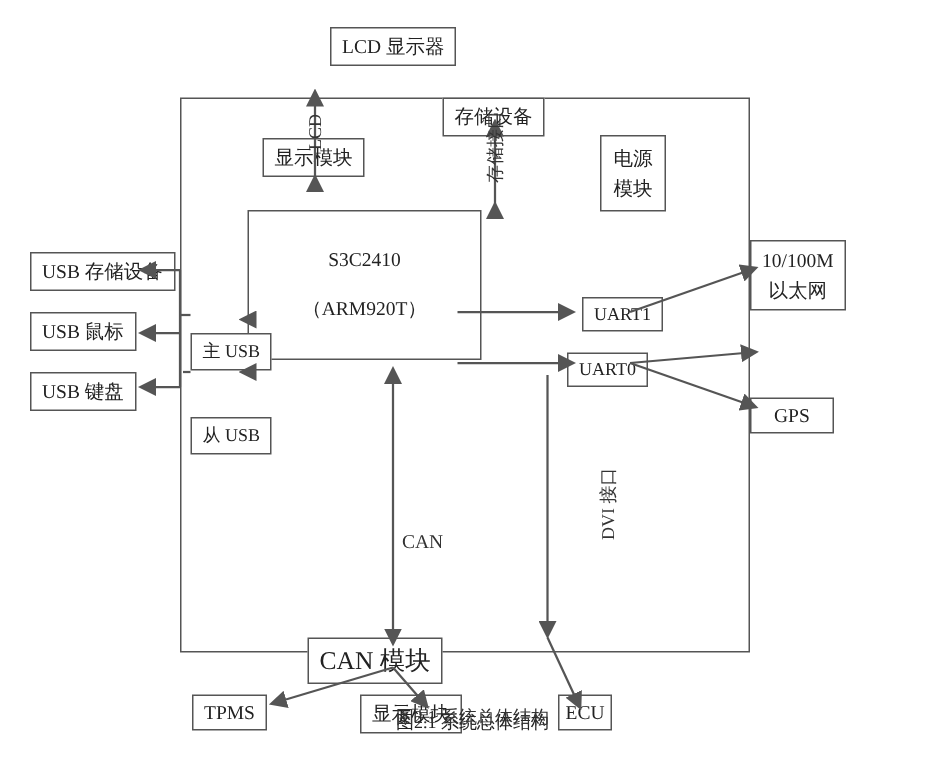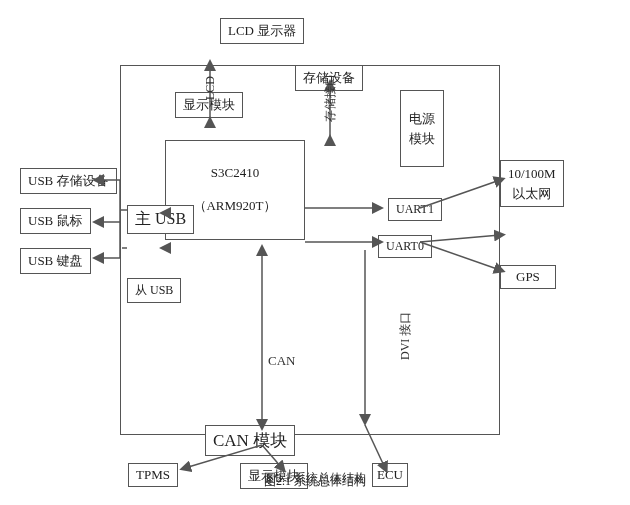--- a/index.html
+++ b/index.html
@@ -30,21 +30,21 @@
       width: 380px;
       height: 370px;
       border: 1.5px solid #555;
     }
 
     
     .cpu-box {
       position: absolute;
       top: 130px;
       left: 155px;
-      width: 140px;
+      width: 156px;
       height: 100px;
       border: 1.5px solid #555;
       display: flex;
       flex-direction: column;
       align-items: center;
       justify-content: center;
       text-align: center;
       background: #fff;
     }
 
@@ -70,40 +70,40 @@
 <div class="diagram-container">
 
   <div class="label-box" style="top:8px; left:210px; font-size:13px;">LCD 显示器</div>
 
   <div class="main-box"></div>
 
   <div class="label-box" style="top:82px; left:165px; font-size:13px;">显示模块</div>
 
   <div class="label-box" style="top:55px; left:285px; font-size:13px;">存储设备</div>
 
-  <div class="label-box" style="top:80px; left:390px; font-size:13px; padding:18px 8px; line-height:1.5;">
+  <div class="label-box" style="top:80px; left:390px; font-size:13px; padding:5px 8px; line-height:1.5;">
     <span>电源</span><br>
     <span>模块</span>
   </div>
 
   <div class="cpu-box">
     <span>S3C2410</span>
       <br>
     <span>（ARM920T）</span>
   </div>
 
   <div class="label-box" style="top:415px; left:195px; font-size:17px;">CAN 模块</div>
 
   <div class="label-box" style="top:158px; left:10px; font-size:13px;">USB 存储设备</div>
 
   <div class="label-box" style="top:198px; left:10px; font-size:13px;">USB 鼠标</div>
 
   <div class="label-box" style="top:238px; left:10px; font-size:13px;">USB 键盘</div>
 
-  <div class="label-box" style="top:195px; left:117px; font-size:16px;">主 USB</div>
+  <div class="label-box" style="top:212px; left:117px; font-size:12px;">主 USB</div>
 
   <div class="label-box" style="top:230px; left:117px; font-size:12px;margin-top:38px;">从 USB</div>
 
   <div class="label-box" style="top:188px; left:368px; font-size:12px;margin-left:10px;">UART1</div>
 
   <div class="label-box" style="top:225px; left:368px; font-size:12px;">UART0</div>
 
   <div class="label-box" style="top:150px; left:490px; font-size:13px; text-align:center; line-height:1.5;">
     <span>10/100M</span><br>
     <span>以太网</span>

